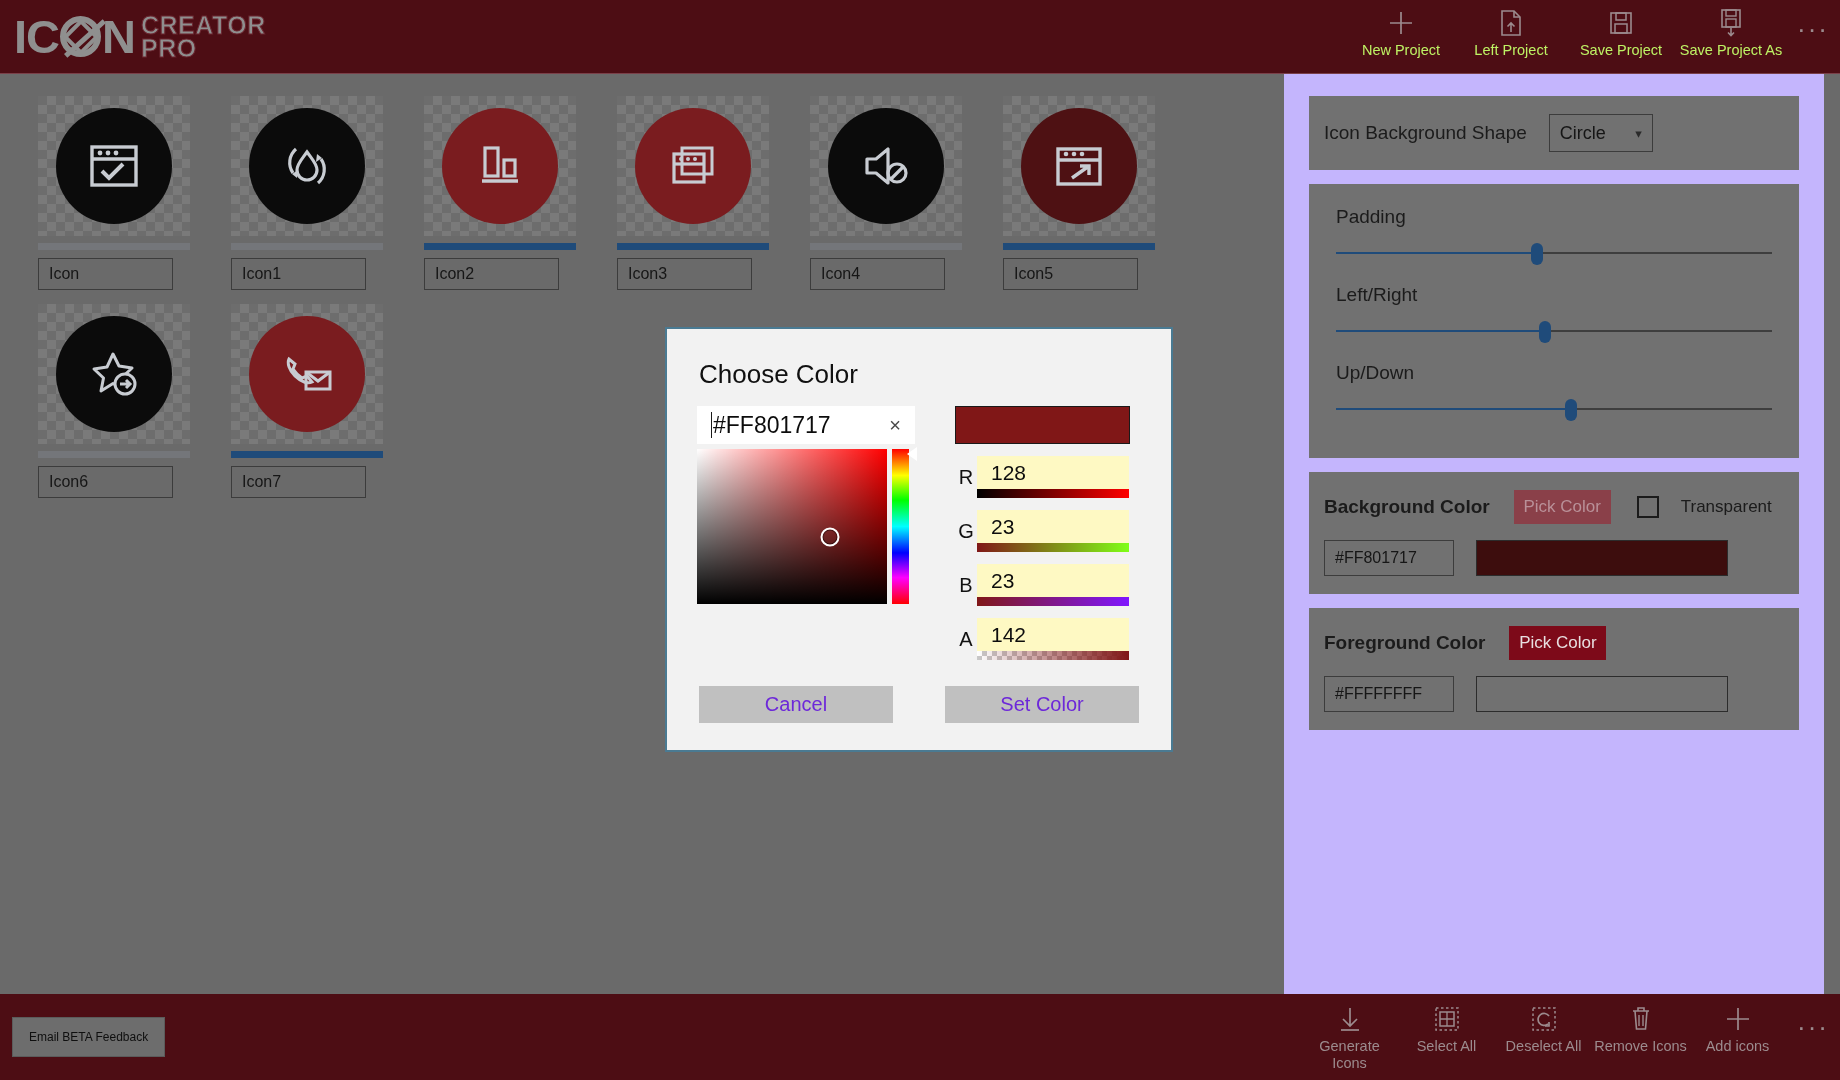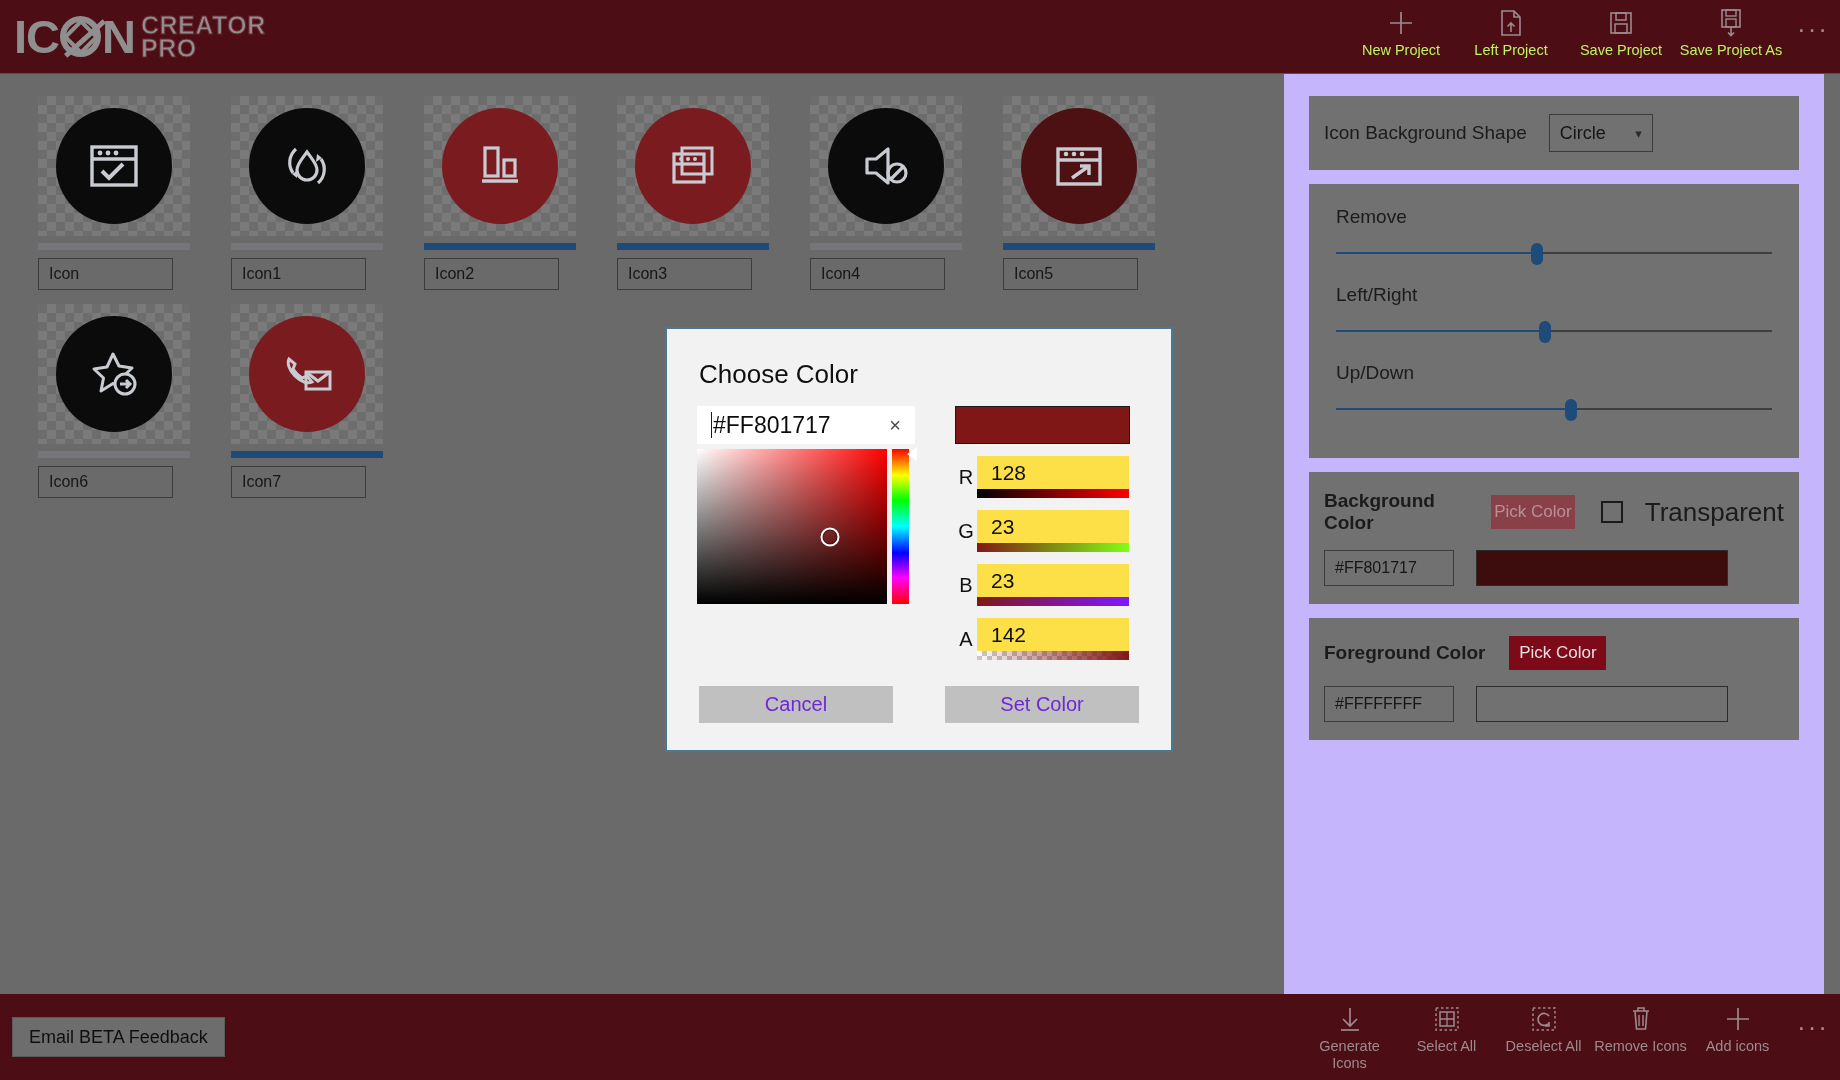--- a/index.html
+++ b/index.html
@@ -204,21 +204,21 @@
   }
   .pickbtn.enabled  { background: #7d0a19; }
   .pickbtn.disabled { background: #8a4049; color: #b99098; }
 
   .chkwrap { margin-left: 26px; display: flex; align-items: center; cursor: pointer; }
   .chkbox {
     width: 22px; height: 22px;
     border: 2px solid #1b1b1b;
     background: transparent;
   }
-  .chklabel { font-size: 26px; color: #1b1b1b; margin-left: 22px; }
+  .chklabel { font-size: 17px; color: #1b1b1b; margin-left: 22px; }
 
   .hexrow { display: flex; align-items: center; margin-top: 16px; }
   .hexfield {
     width: 130px; height: 36px;
     border: 1px solid #3c3c3c;
     display: flex; align-items: center;
     padding-left: 10px;
     font-size: 16px; color: #161616;
   }
   .swatch {
@@ -233,21 +233,21 @@
     width: 1840px; height: 86px;
     background: #4d0d14;
     display: flex; align-items: center;
   }
   .beta-btn {
     margin-left: 12px;
     height: 40px; padding: 0 16px;
     background: #6d6d6d;
     border: 1px solid #5b5b5b;
     display: flex; align-items: center;
-    font-size: 18px; color: #0f0f0f;
+    font-size: 12px; color: #0f0f0f;
     cursor: pointer;
   }
   .bb-actions {
     position: absolute; right: 0; top: 0;
     height: 86px;
     display: flex; align-items: flex-start;
   }
   .bb-btn {
     width: 97px; height: 86px;
     display: flex; flex-direction: column;
@@ -344,21 +344,21 @@
     border: 1px solid #1a1a1a;
   }
   .chan { display: flex; align-items: center; margin-top: 12px; }
   .chan-letter {
     width: 22px; font-size: 20px; color: #111;
     text-align: center;
   }
   .chan-field {
     position: relative;
     width: 152px; height: 42px;
-    background: #fde047;
+    background: #fef9c3;
     padding: 2px 0 0 14px;
   }
   .chan-val { font-size: 21px; color: #0d0d0d; line-height: 30px; }
   .chan-grad {
     position: absolute; left: 0; bottom: 0;
     width: 100%; height: 9px;
   }
   .grad-r { background: linear-gradient(to right, #000000, #ff0000); }
   .grad-g { background: linear-gradient(to right, #801717, #80ff17); }
   .grad-b { background: linear-gradient(to right, #801717, #8017ff); }
@@ -588,21 +588,21 @@
       <div class="row">
         <span class="pnl-label">Icon Background Shape</span>
         <div class="combo">
           <span>Circle</span>
           <span class="chev">▾</span>
         </div>
       </div>
     </div>
 
     <div class="panel">
-      <div class="slider-label">Remove</div>
+      <div class="slider-label">Padding</div>
       <div class="slider">
         <div class="strack"></div>
         <div class="sfill" style="width:46%"></div>
         <div class="sthumb" style="left:46%"></div>
       </div>
 
       <div class="slider-label">Left/Right</div>
       <div class="slider">
         <div class="strack"></div>
         <div class="sfill" style="width:48%"></div>

